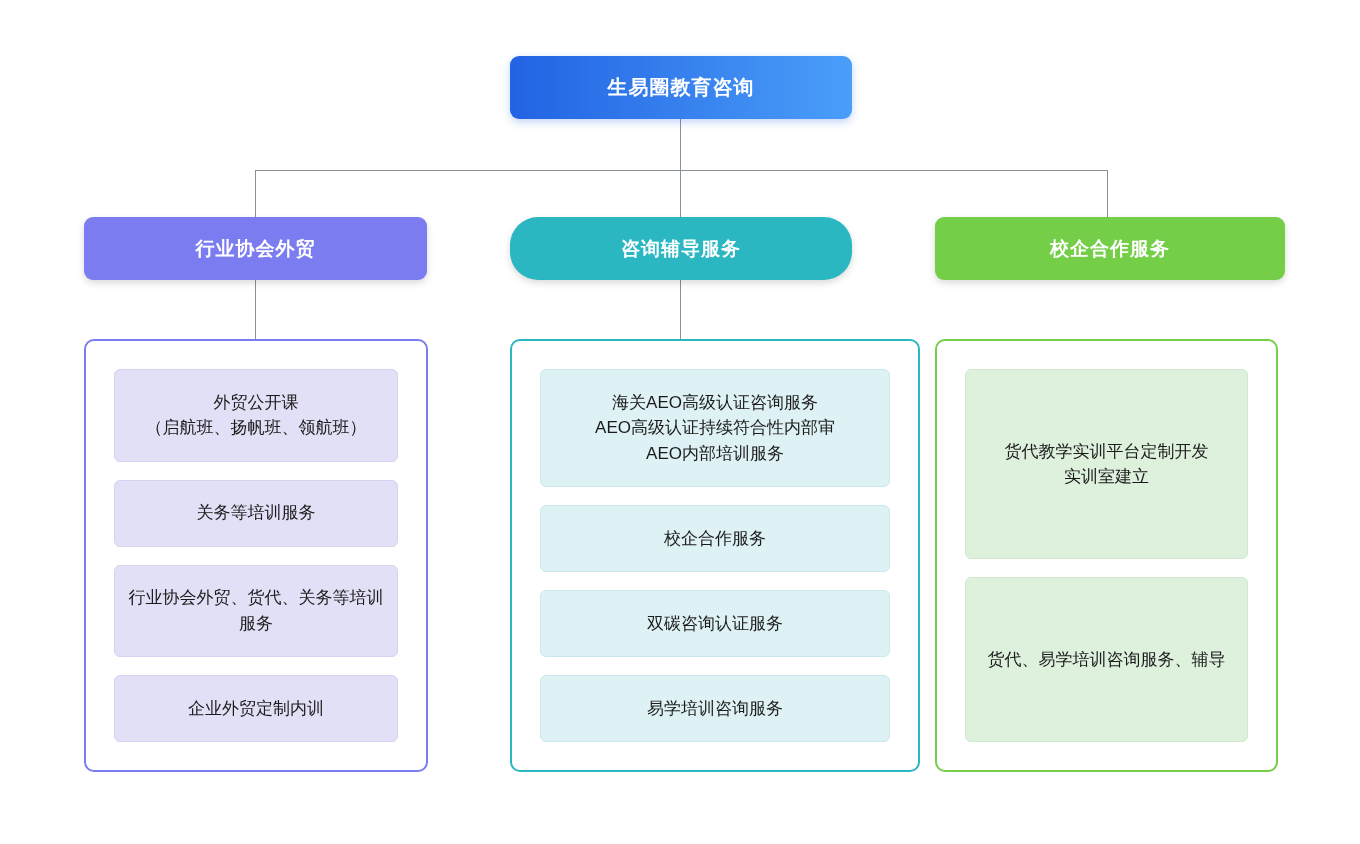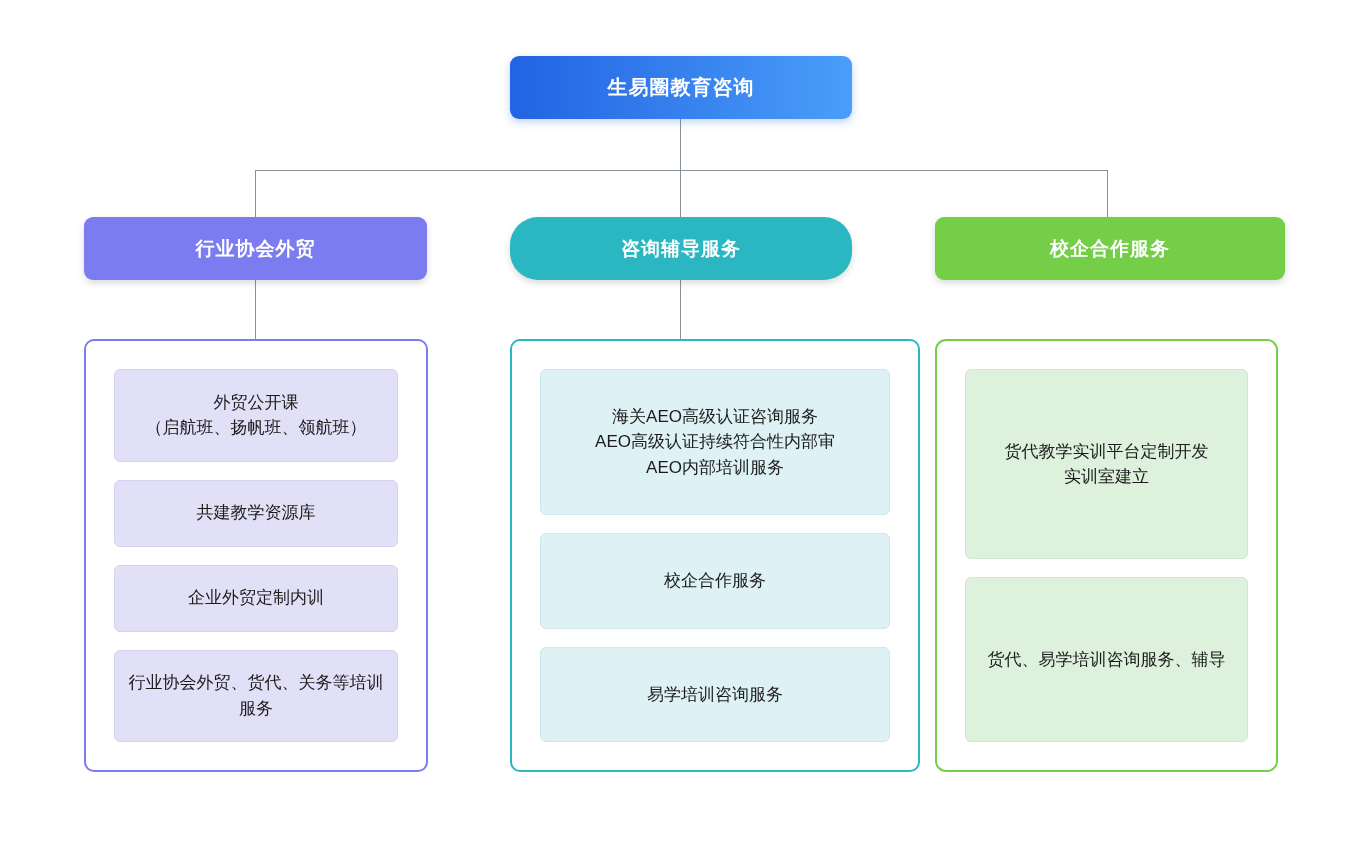--- a/index.html
+++ b/index.html
@@ -39,21 +39,21 @@
     top:339px; height:433px;
     background:#ffffff;
     border:2px solid var(--accent);
     border-radius:10px;
     box-sizing:border-box;
     padding:28px;
     display:flex; flex-direction:column; gap:18px;justify-content:space-between;
   }
   #branch-container-0 { left:84px;  width:344px; }
   #branch-container-1 { left:510px; width:410px; }
-  #branch-container-2 { left:935px; width:343px;border-radius:11px; }
+  #branch-container-2 { left:935px; width:343px; }
   .leaf-item {
     flex:1 1 auto;
     background:var(--item-bg);
     border:1px solid var(--item-border);
     border-radius:6px;
     display:flex; align-items:center; justify-content:center;
     text-align:center;
     font-size:17px; line-height:1.5; color:#1b1b1b;
     white-space:pre-line;
     padding:6px 12px;
@@ -75,30 +75,31 @@
 
   <div class="node root-node" id="root-node" style="background: linear-gradient(90deg, rgb(34, 99, 227), rgb(74, 158, 249));">生易圈教育咨询</div>
 
   <div class="node branch-header" id="branch-header-0" style="--accent: #7a7cf0; --item-bg: #e2e0f7; --item-border: #d6d3f2;">行业协会外贸</div>
   <div class="node branch-header" id="branch-header-1" style="--accent: #2ab7c1; --item-bg: #def1f4; --item-border: #cbe8ec;">咨询辅导服务</div>
   <div class="node branch-header" id="branch-header-2" style="--accent: #74ce47; --item-bg: #ddf1dd; --item-border: #cdeacd;">校企合作服务</div>
 
   <div class="branch-container" id="branch-container-0" style="--accent: #7a7cf0; --item-bg: #e2e0f7; --item-border: #d6d3f2;">
     <div class="leaf-item">外贸公开课
 （启航班、扬帆班、领航班）</div>
-    <div class="leaf-item">共建教学资源库</div>
+    <div class="leaf-item">关务等培训服务</div>
+    <div class="leaf-item">行业协会外贸、货代、关务等培训服务</div>
     <div class="leaf-item">企业外贸定制内训</div>
-    <div class="leaf-item">行业协会外贸、货代、关务等培训服务</div>
   </div>
 
   <div class="branch-container" id="branch-container-1" style="--accent: #2ab7c1; --item-bg: #def1f4; --item-border: #cbe8ec;">
     <div class="leaf-item">海关AEO高级认证咨询服务
 AEO高级认证持续符合性内部审
 AEO内部培训服务</div>
     <div class="leaf-item">校企合作服务</div>
+    <div class="leaf-item">双碳咨询认证服务</div>
     <div class="leaf-item">易学培训咨询服务</div>
   </div>
 
   <div class="branch-container" id="branch-container-2" style="--accent: #74ce47; --item-bg: #ddf1dd; --item-border: #cdeacd;">
     <div class="leaf-item">货代教学实训平台定制开发
 实训室建立</div>
     <div class="leaf-item">货代、易学培训咨询服务、辅导</div>
   </div>
 
 </div>

